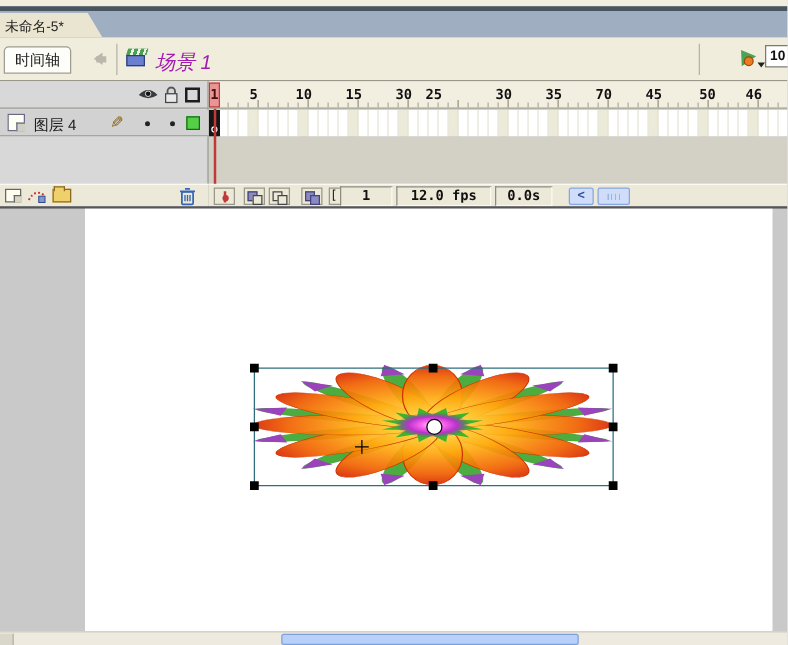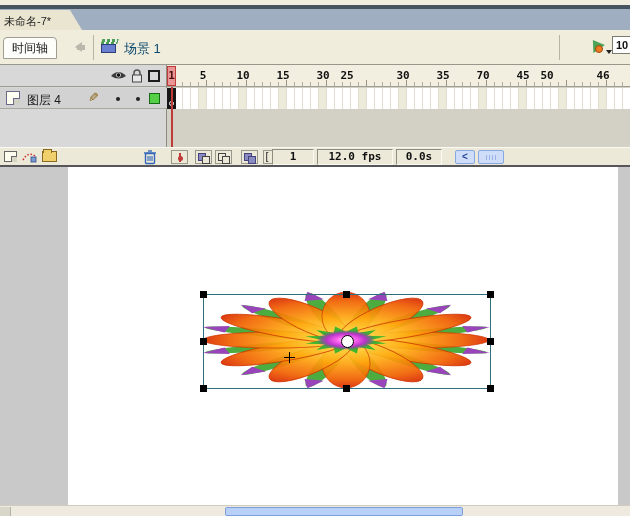--- a/index.html
+++ b/index.html
@@ -23,21 +23,21 @@
   #back-arrow .head { position:absolute; left:0; top:0; width:0; height:0;
                       border:5.5px solid transparent; border-right:7px solid #b9b8ab; }
   #back-arrow .tail { position:absolute; left:7px; top:3px; width:8px; height:5px; background:#b9b8ab; }
   .vsep { top:5px; width:1px; height:25px; background:#b6b4a5; }
   #scene-icon { left:101px; top:9px; }
   .clap { position:relative; width:17px; height:14px; }
   .clap .top  { position:absolute; left:0; top:0; width:16px; height:5px; background:#4f9e56;
                 transform:skewX(-18deg); transform-origin:left bottom;
                 background-image:linear-gradient(90deg,#4f9e56 0 3px,#e8f2e8 3px 5px,#4f9e56 5px 8px,#e8f2e8 8px 10px,#4f9e56 10px 13px,#e8f2e8 13px 15px,#4f9e56 15px); }
   .clap .body { position:absolute; left:0; top:5px; width:15px; height:9px; background:#6b7fd0; border:1px solid #2c3f7a; }
-  #scene-label { left:124px; top:10px; font-size:13px; color:#0c4a6e; }
+  #scene-label { left:124px; top:10px; font-size:16px; color:#a21caf;font-style:italic; }
   #edit-symbols-btn{ right:22px; top:8px; width:19px; height:16px; }
   #edit-symbols-btn .tri  { position:absolute; left:0; top:1px; width:0; height:0;
                             border-left:7px solid transparent; border-right:7px solid transparent; border-bottom:11px solid #4aa357; transform:rotate(-35deg); }
   #edit-symbols-btn .ball { position:absolute; left:6px; top:7px; width:8px; height:8px; border-radius:50%;
                             background:#ee7a22; border:1px solid #9c4a08; }
   .dd { position:absolute; width:0; height:0; border:3px solid transparent; border-top:4px solid #222; }
   #zoom-input { right:-12px; top:6px; width:30px; height:18px; background:#fff; border:1px solid #7a7a72;
                 font-size:11px; font-weight:bold; padding:2px 0 0 3px; color:#111; overflow:hidden; }
   #tools-sep { right:70px; }
 
@@ -124,21 +124,21 @@
   
   svg.icon { display:block; }
 </style>
 </head>
 <body>
 
 <div class="abs" id="top-strip"></div>
 <div class="abs" id="top-darkline"></div>
 <div class="abs" id="tab-band">
   <div class="abs" id="doc-tab">
-    <span>未命名-7*</span>
+    <span>未命名-5*</span>
   </div>
 </div>
 
 <div class="abs" id="edit-bar">
   <div class="abs" id="timeline-btn">时间轴</div>
   <div class="abs" id="back-arrow">
     <span class="head"></span>
     <span class="tail"></span>
   </div>
   <div class="abs vsep" style="left:93px;"></div>
@@ -204,21 +204,21 @@
       <div class="abs" id="playhead-cell">1</div>
     <span class="ruler-num" style="left: 36px;">5</span>
         <span class="ruler-num" style="left: 76px;">10</span>
         <span class="ruler-num" style="left: 116px;">15</span>
         <span class="ruler-num" style="left: 156px;">30</span>
         <span class="ruler-num" style="left: 180px;">25</span>
         <span class="ruler-num" style="left: 236px;">30</span>
         <span class="ruler-num" style="left: 276px;">35</span>
         <span class="ruler-num" style="left: 316px;">70</span>
         <span class="ruler-num" style="left: 356px;">45</span>
-        <span class="ruler-num" style="left: 380px;">50</span>
+        <span class="ruler-num" style="left: 399px;">50</span>
         <span class="ruler-num" style="left: 436px;">46</span>
         <i class="tick" style="left: 7px;"></i>
         <i class="tick" style="left: 15px;"></i>
         <i class="tick" style="left: 23px;"></i>
         <i class="tick" style="left: 31px;"></i>
         <i class="tick tick5" style="left: 39px;"></i>
         <i class="tick" style="left: 47px;"></i>
         <i class="tick" style="left: 55px;"></i>
         <i class="tick" style="left: 63px;"></i>
         <i class="tick" style="left: 71px;"></i>

